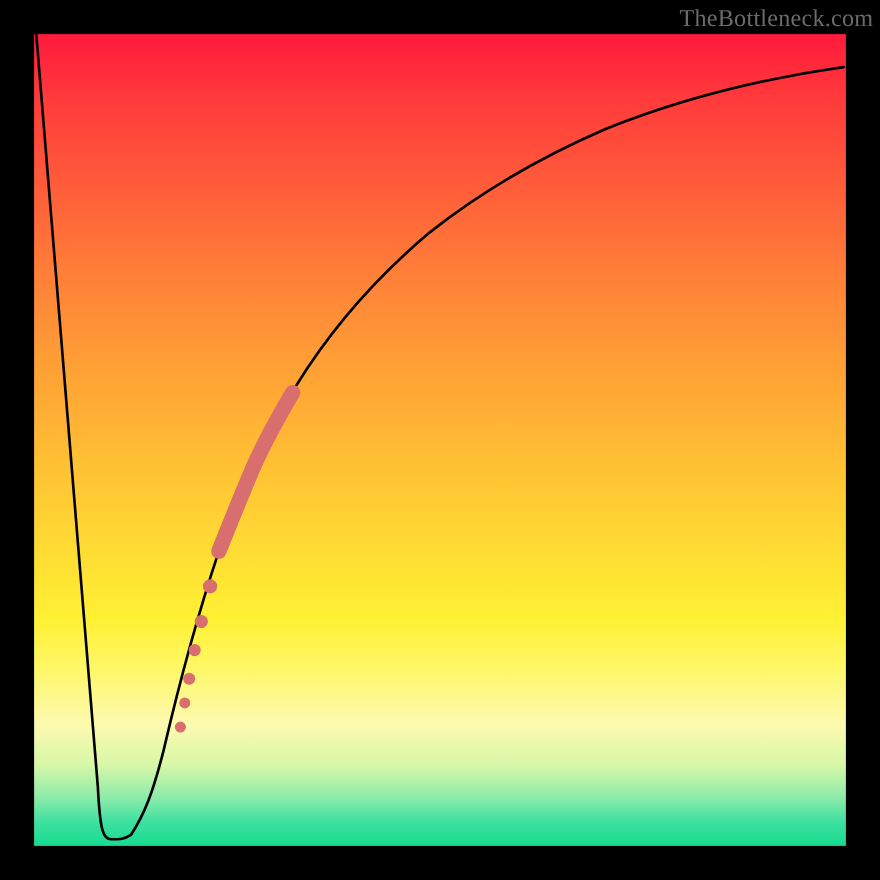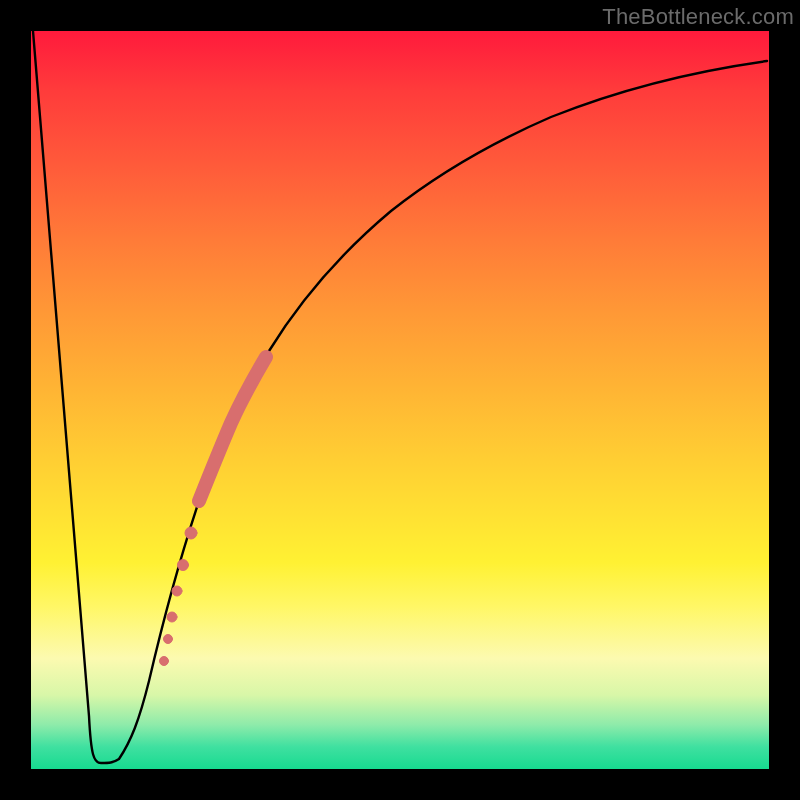--- a/index.html
+++ b/index.html
@@ -44,20 +44,21 @@
     );
   }
   .watermark {
     position: absolute;
     top: 4px;
     right: 6px;
     color: #6b6b6b;
     font-size: 22px;
     letter-spacing: 0.2px;
     user-select: none;
+    font-family: Liberation Serif, serif;
   }
   svg.curve {
     position: absolute;
     left: 0;
     top: 0;
     width: 738px;
     height: 738px;
     overflow: visible;
   }
 </style>

